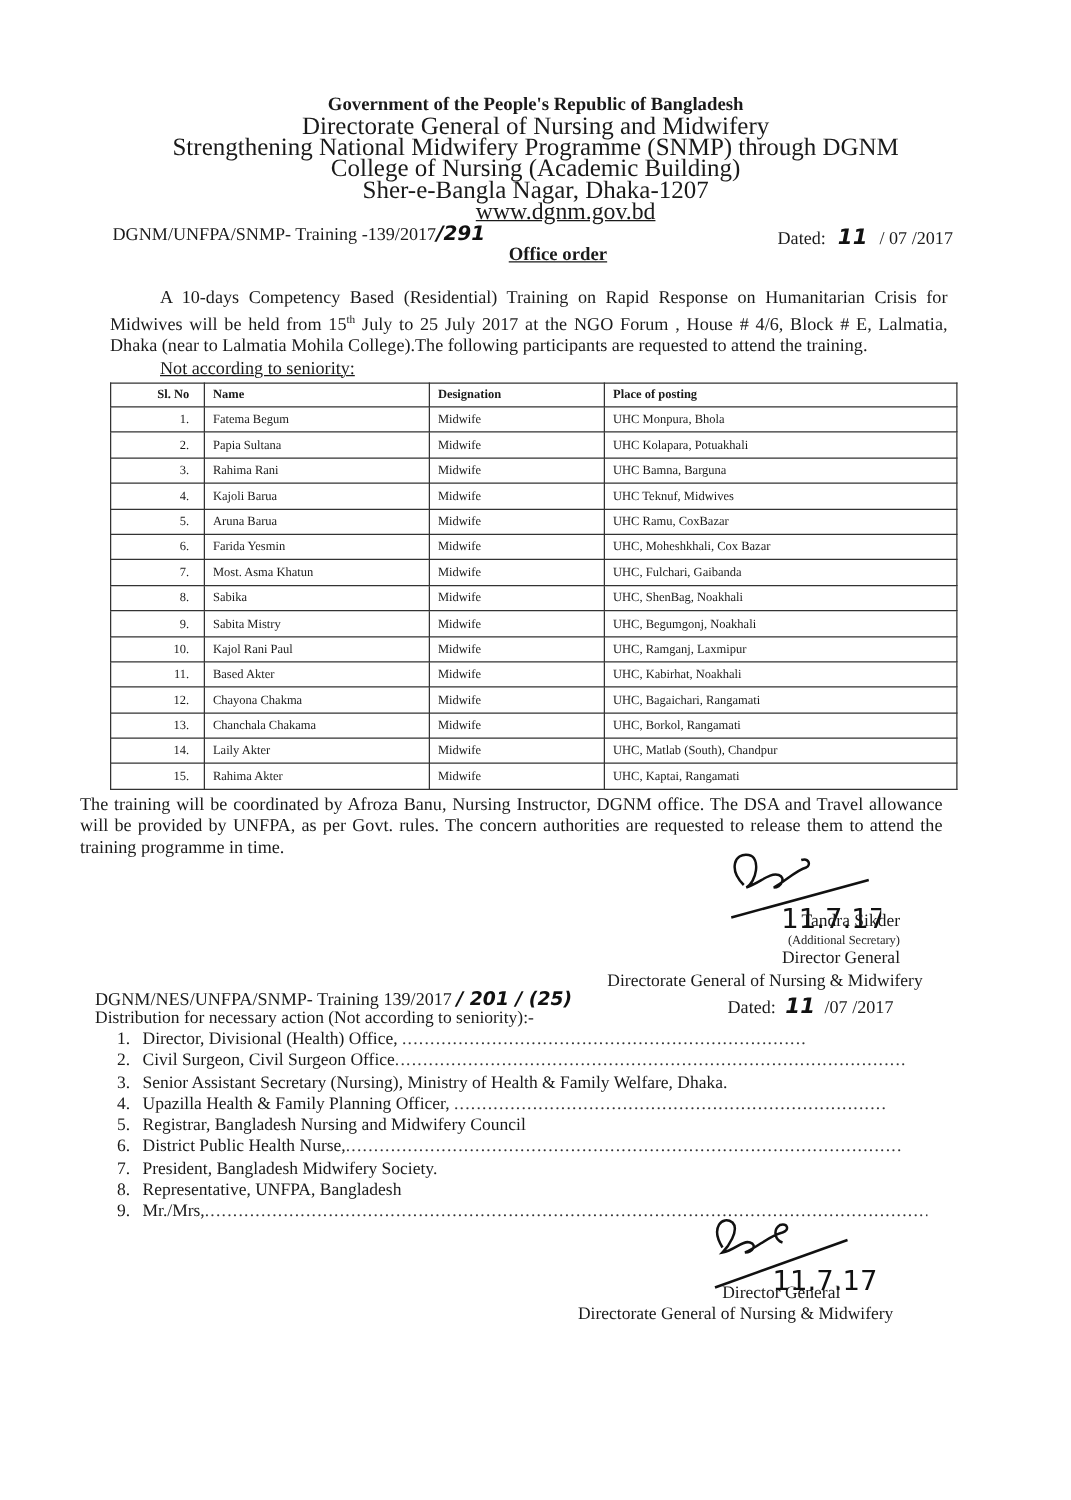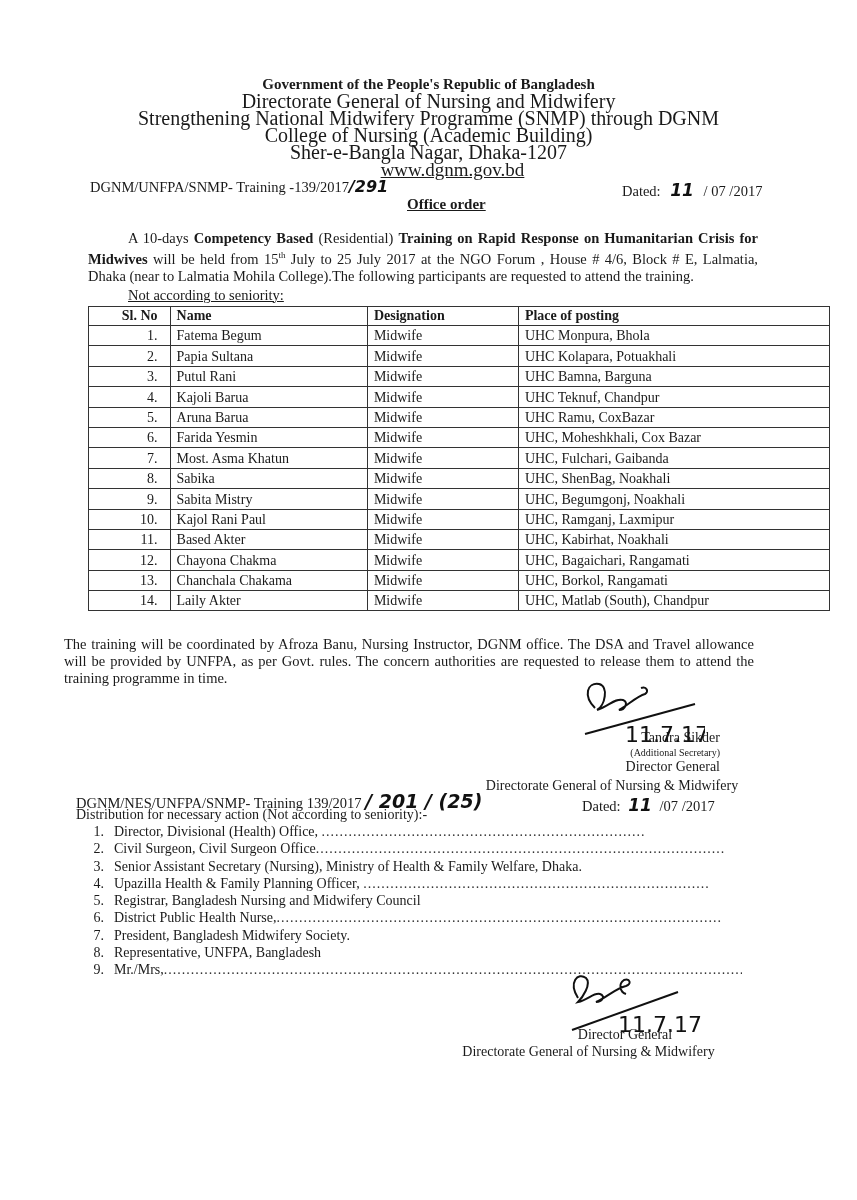--- a/index.html
+++ b/index.html
@@ -17,26 +17,26 @@
     .hline.title { font-weight: bold; font-size: 15px; }
     .hline.url { text-decoration: underline; font-size: 19px; margin-left: 48px; }
     .ref { font-size: 14.5px; }
     .handwriting {
       font-family: "DejaVu Sans", sans-serif;
       font-weight: bold; color: #111;
       font-style: italic;
     }
     .office-order { font-weight: bold; text-decoration: underline; font-size: 15px; }
     .para { font-size: 14.5px; line-height: 17px; text-align: justify; }
-    .para b { font-weight: bold; }
+    .para b { font-weight: normal; }
     table.participants {
       position: absolute; left: 88px; top: 306px;
-      width: 742px;
+      width: 678px;
       border-collapse: collapse;
-      font-size: 14px;
+      font-size: 10px;
     }
     table.participants th, table.participants td {
       border: 1.3px solid #333;
       padding: 0 6px;
       height: 19.4px;
       line-height: 18px;
       text-align: left;
       vertical-align: bottom;
     }
     table.participants th { font-weight: bold; height: 16px; }
@@ -95,29 +95,29 @@
         <td>UHC Monpura, Bhola</td>
       </tr>
     <tr>
         <td class="sl">2.</td>
         <td>Papia Sultana</td>
         <td>Midwife</td>
         <td>UHC Kolapara, Potuakhali</td>
       </tr>
     <tr>
         <td class="sl">3.</td>
-        <td>Putul Rani</td>
+        <td>Rahima Rani</td>
         <td>Midwife</td>
         <td>UHC Bamna, Barguna</td>
       </tr>
     <tr>
         <td class="sl">4.</td>
         <td>Kajoli Barua</td>
         <td>Midwife</td>
-        <td>UHC Teknuf, Chandpur</td>
+        <td>UHC Teknuf, Midwives</td>
       </tr>
     <tr>
         <td class="sl">5.</td>
         <td>Aruna Barua</td>
         <td>Midwife</td>
         <td>UHC Ramu, CoxBazar</td>
       </tr>
     <tr>
         <td class="sl">6.</td>
         <td>Farida Yesmin</td>
@@ -164,41 +164,47 @@
         <td class="sl">13.</td>
         <td>Chanchala Chakama</td>
         <td>Midwife</td>
         <td>UHC, Borkol, Rangamati</td>
       </tr>
     <tr>
         <td class="sl">14.</td>
         <td>Laily Akter</td>
         <td>Midwife</td>
         <td>UHC, Matlab (South), Chandpur</td>
+      </tr>
+    <tr>
+        <td class="sl">15.</td>
+        <td>Rahima Akter</td>
+        <td>Midwife</td>
+        <td>UHC, Kaptai, Rangamati</td>
       </tr>
   </tbody>
 </table>
 
 <div class="abs para" style="left:64px; top:636px; width:690px;">The training will be coordinated by Afroza Banu, Nursing Instructor, DGNM office. The DSA and Travel allowance will be provided by UNFPA, as per Govt. rules. The concern authorities are requested to release them to attend the training programme in time.</div>
 
 <svg class="abs" style="left:575px; top:676px;" width="130" height="70" viewBox="0 0 130 70">
   <path class="sig" d="M20,32 C8,20 12,6 24,8 C34,10 30,30 22,34 C34,30 40,22 48,24 C54,26 50,34 44,34 C52,30 62,20 70,18 C74,16 72,10 66,12"></path>
   <path class="sig" d="M10,58 L120,28" stroke-width="1.5"></path>
   <text x="50" y="66" font-family="DejaVu Sans, sans-serif" font-size="22" fill="#111">11.7.17</text>
 </svg>
 <div class="abs signoff" style="left:560px; top:730px; width:160px;text-align:right;">
   <div>Tandra Sikder</div>
   <div class="small">(Additional Secretary)</div>
   <div>Director General</div>
 </div>
 <div class="abs signoff" style="left:472px; top:778px; width:280px;">Directorate General of Nursing &amp; Midwifery</div>
 
 <div class="abs ref" style="left:76px; top:790px;">
   <span>DGNM/NES/UNFPA/SNMP- Training 139/2017</span>
-  <span class="handwriting" style="font-size:19px;">/ 201 / (25)</span>
+  <span class="handwriting" style="font-size:15px;">/ 201 / (25)</span>
 </div>
 <div class="abs ref" style="left:582px; top:795px;">
   <span>Dated:</span>
   <span class="handwriting" style="font-size:17px; margin:0 4px;">11</span>
   <span>/07 /2017</span>
 </div>
 <div class="abs ref" style="left:76px; top:807px; font-size:14px;">Distribution for necessary action (Not according to seniority):-</div>
 
 <ul class="abs dist-list" style="left:82px; top:823px; width:660px;">
   <li><span class="num">1.</span><span>Director, Divisional (Health) Office, </span><span class="dots">........................................................................</span></li>

